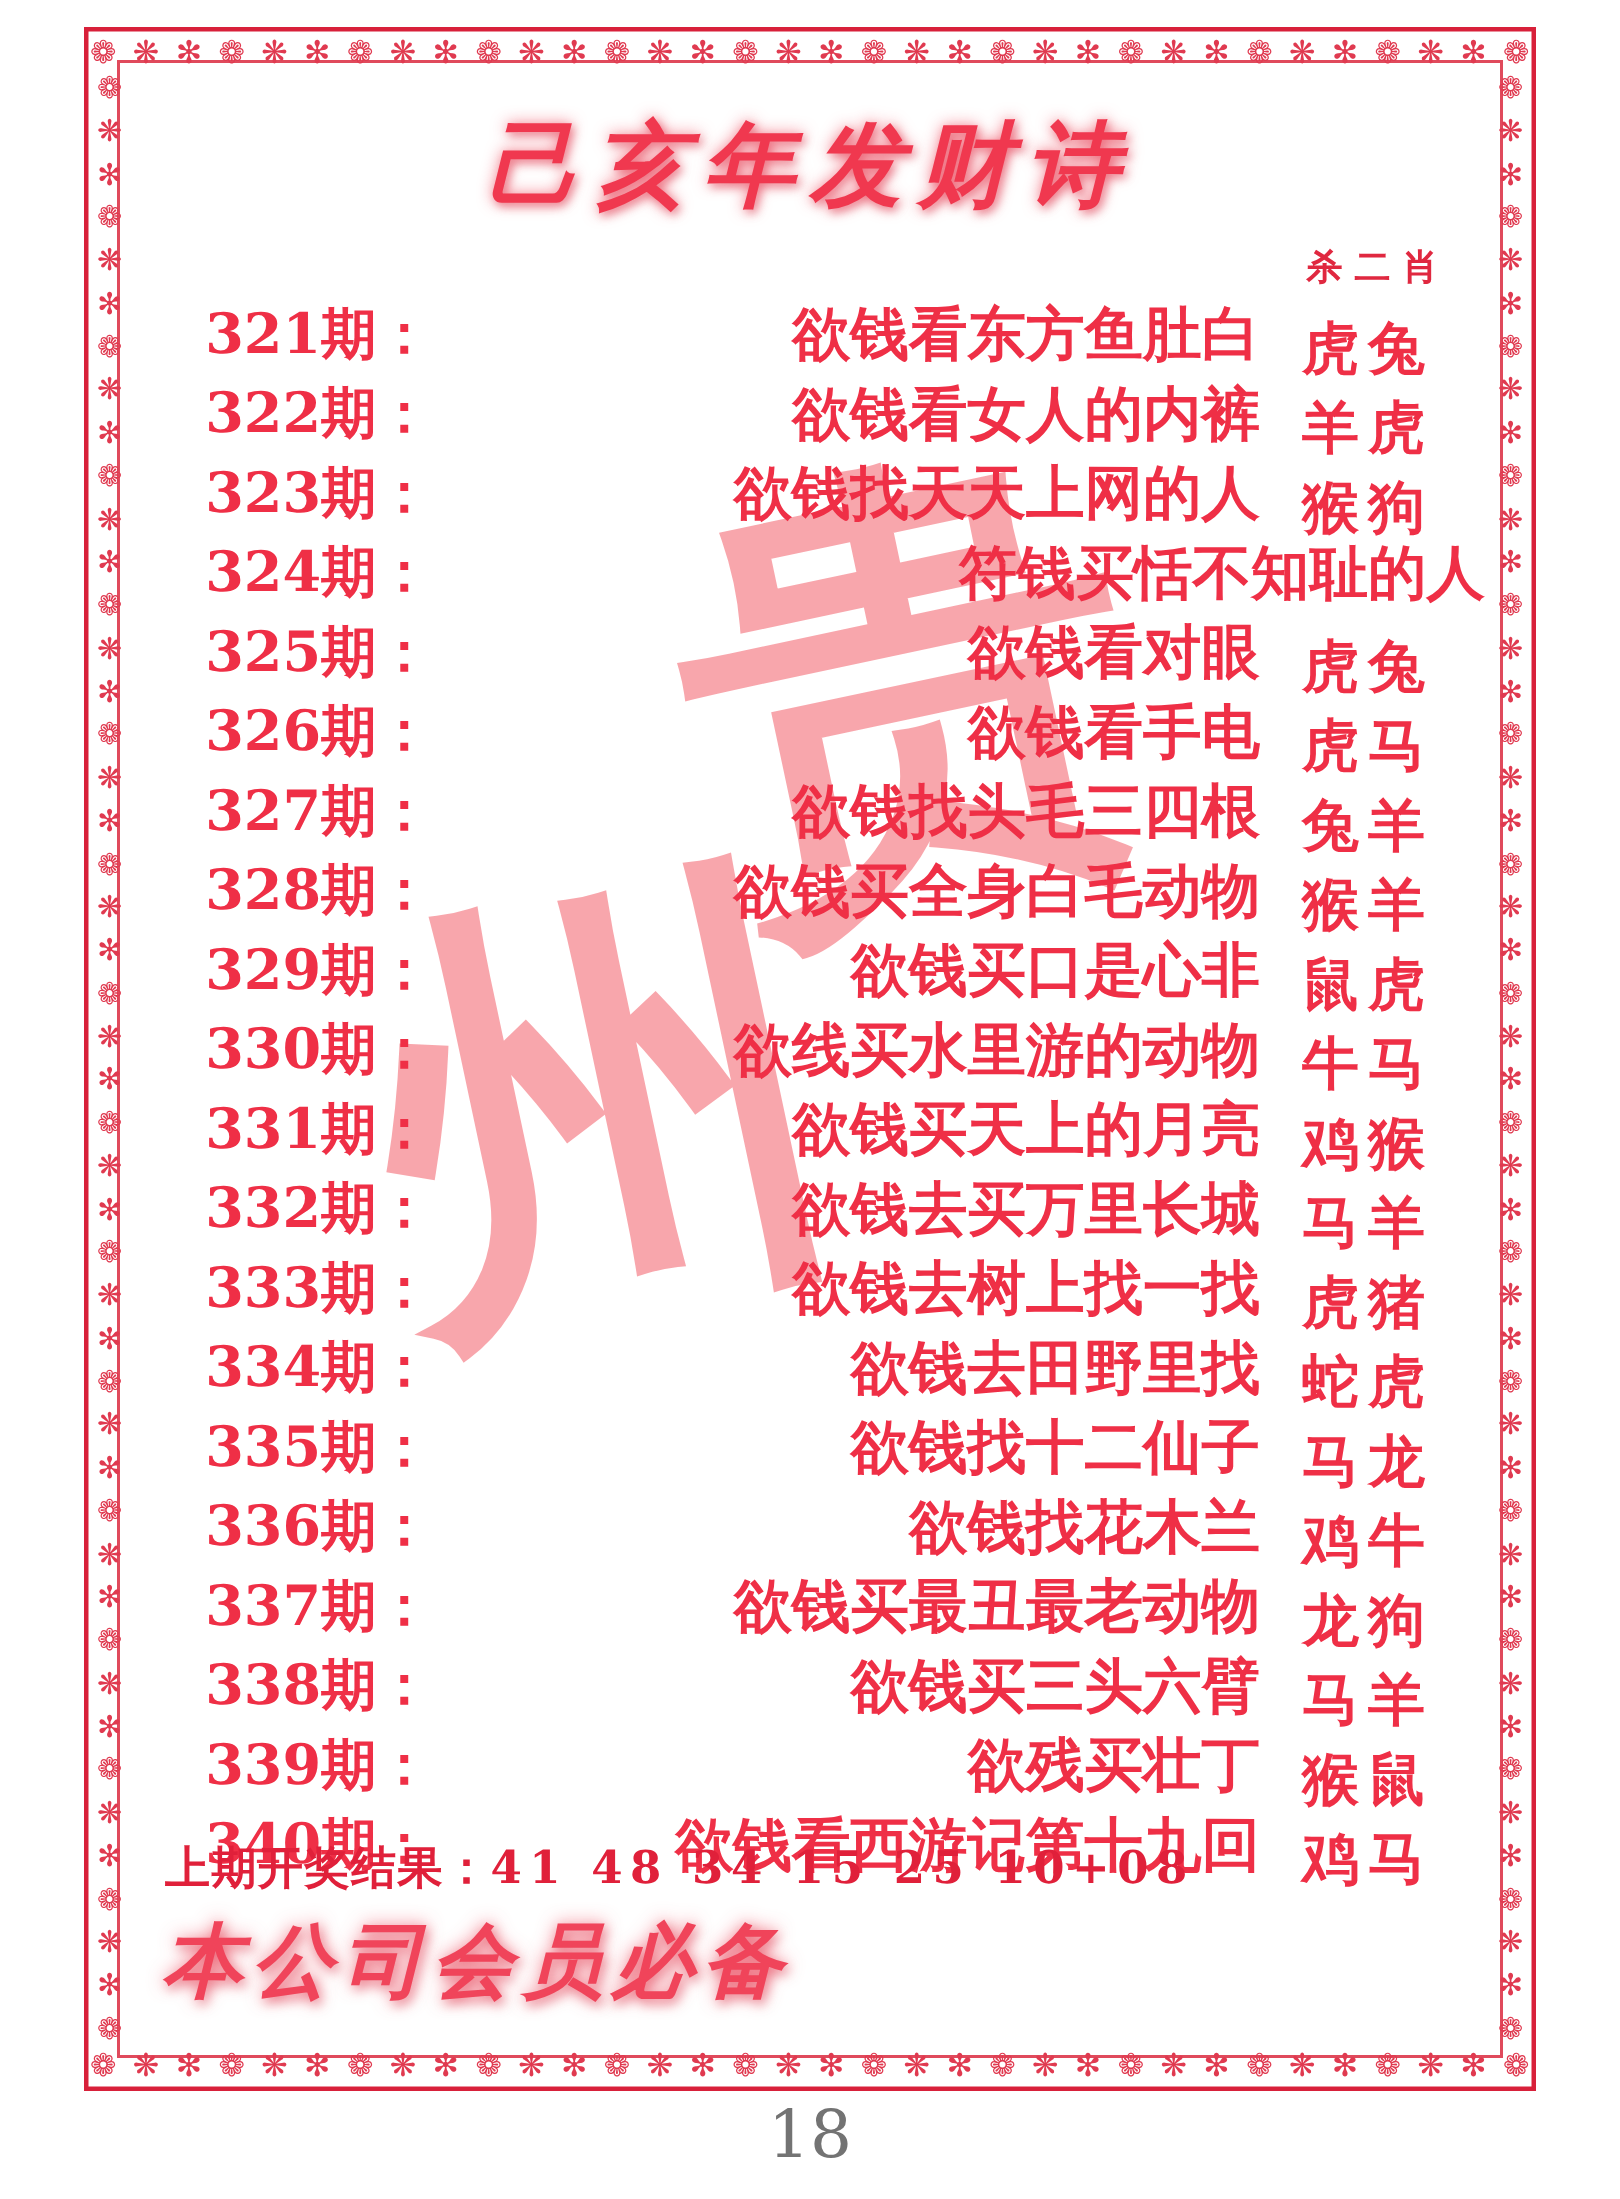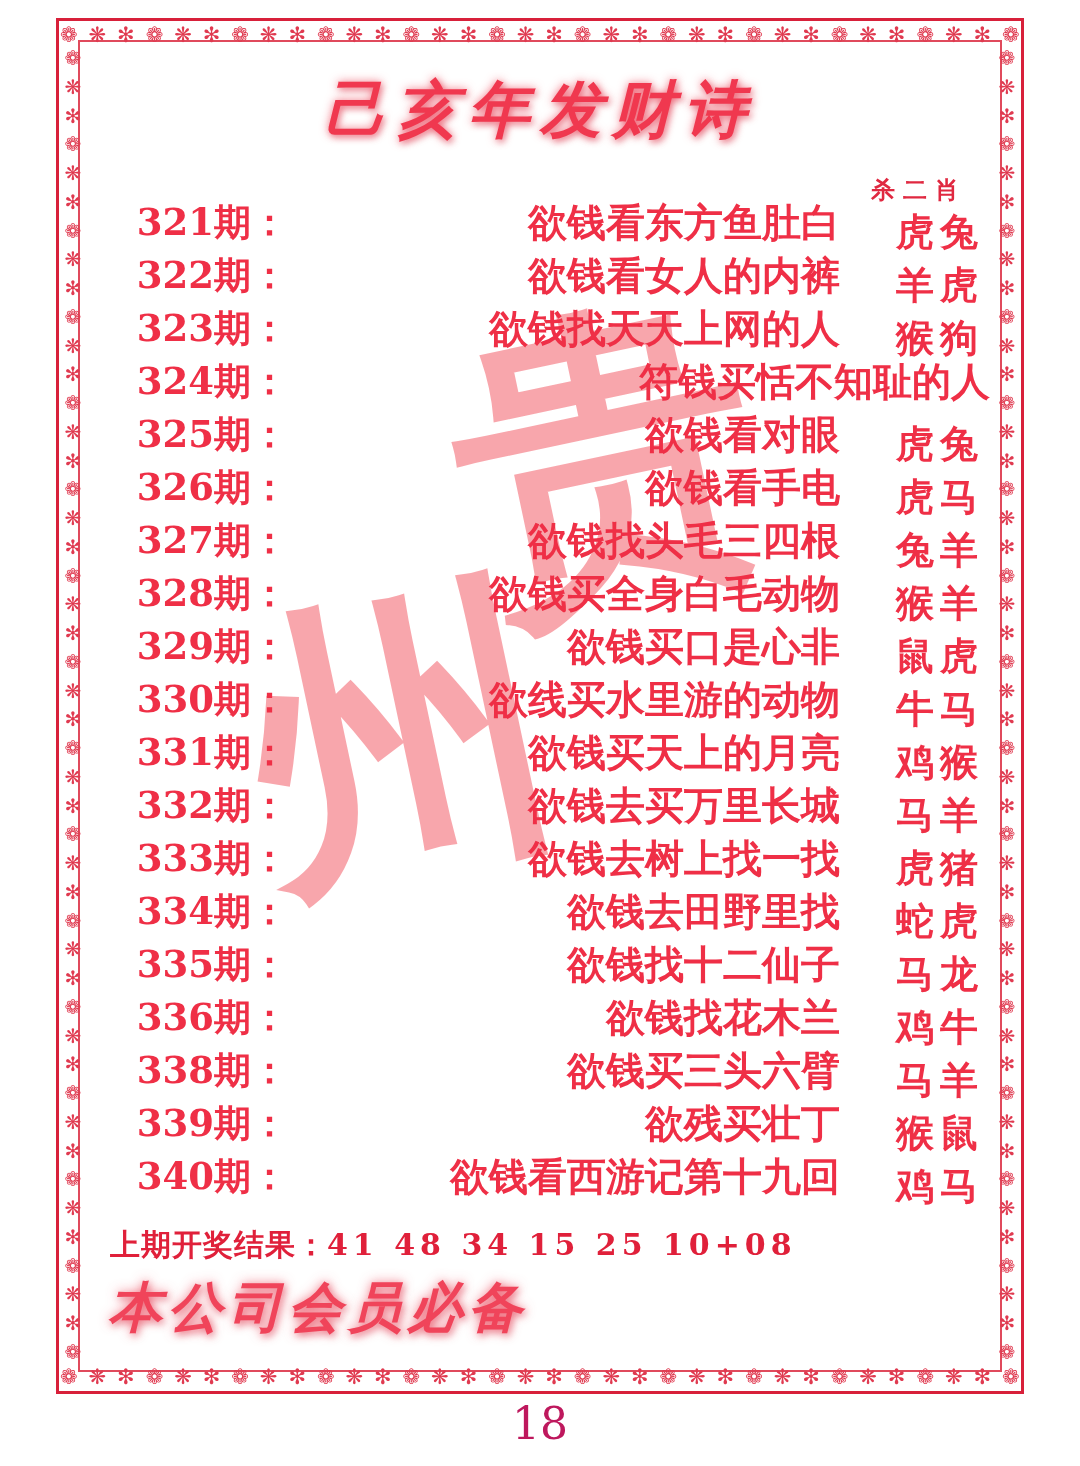--- a/index.html
+++ b/index.html
@@ -81,21 +81,21 @@
     font-weight: bold;
     font-style: italic;
     color: #f0384f;
     letter-spacing: 10px;
     text-shadow: 0 0 10px rgba(240,56,79,0.65), 2px 3px 6px rgba(200,0,30,0.35);
   }
 
   .kill-label {
     position: absolute;
     right: 96px;
-    top: 174px;
+    top: 162px;
     width: 130px;
     text-align: center;
     font-size: 24px;
     color: #e02840;
     letter-spacing: 8px;
     font-weight: bold;
   }
 
   
   .watermark {
@@ -150,21 +150,21 @@
   .phrase {
     flex: 1;
     font-size: 39px;
     font-weight: bold;
     text-align: right;
     padding-left: 14px;
     white-space: nowrap;
   }
   .zodiac {
     width: 150px;
-    text-align: right;
+    text-align: center;
     padding-right: 6px;
     font-size: 38px;
     font-weight: bold;
     letter-spacing: 6px;
     white-space: nowrap;
     box-sizing: border-box;
     margin-top: 20px;
   }
 
   
@@ -196,21 +196,21 @@
     text-shadow: 0 0 12px rgba(240,68,90,0.7), 2px 3px 7px rgba(200,0,30,0.35);
   }
 
   .page-number {
     position: absolute;
     left: 0;
     right: 0;
     top: 1398px;
     text-align: center;
     font-size: 44px;
-    color: #be185d;
+    color: #737373;
     font-family: "DejaVu Serif", serif;
   }
 </style>
 </head>
 <body>
 
 <div class="page">
 
   <div class="border-outer"></div>
   <div class="border-inner"></div>
@@ -467,20 +467,25 @@
         <div class="issue">335期：</div>
         <div class="phrase">欲钱找十二仙子</div>
         <div class="zodiac">马龙</div>
       </div>
       <div class="verse-row">
         <div class="issue">336期：</div>
         <div class="phrase">欲钱找花木兰</div>
         <div class="zodiac">鸡牛</div>
       </div>
       <div class="verse-row">
+        <div class="issue">337期：</div>
+        <div class="phrase">欲钱买最丑最老动物</div>
+        <div class="zodiac">龙狗</div>
+      </div>
+      <div class="verse-row">
         <div class="issue">338期：</div>
         <div class="phrase">欲钱买三头六臂</div>
         <div class="zodiac">马羊</div>
       </div>
       <div class="verse-row">
         <div class="issue">339期：</div>
         <div class="phrase">欲残买壮丁</div>
         <div class="zodiac">猴鼠</div>
       </div>
       <div class="verse-row">

